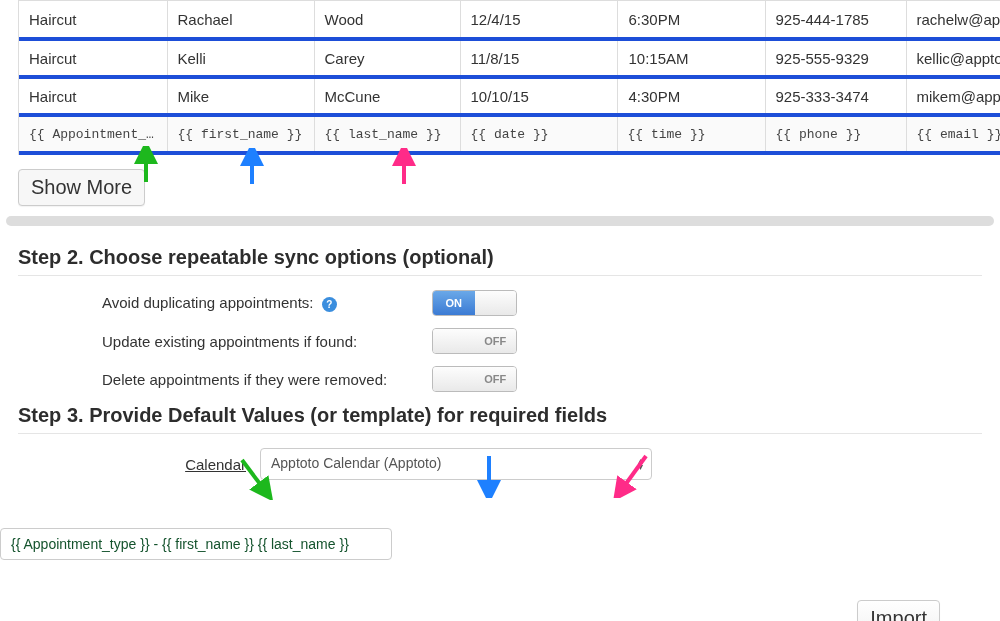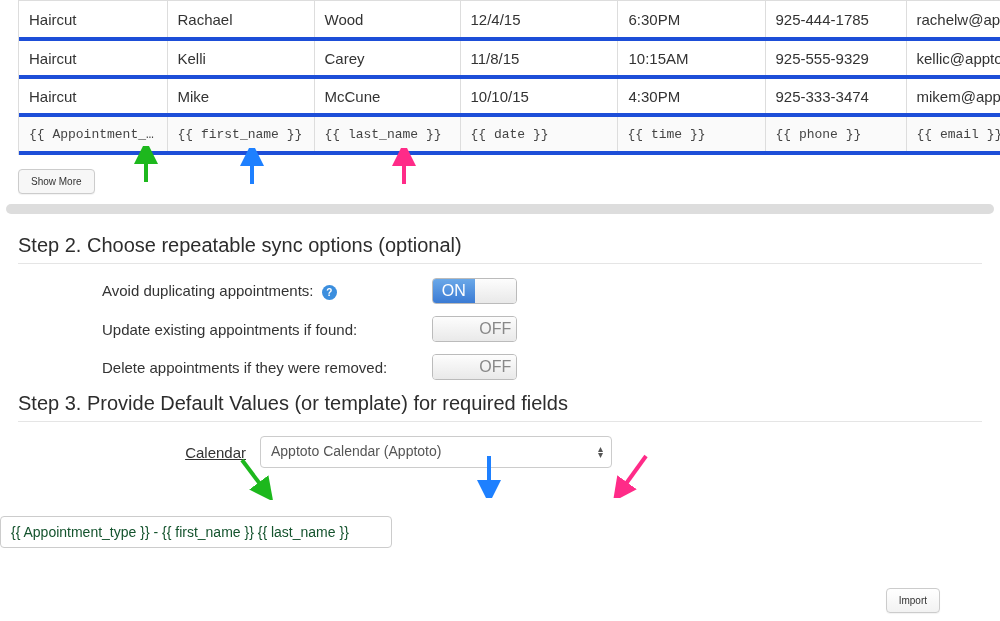--- a/index.html
+++ b/index.html
@@ -45,37 +45,37 @@
     color: #444;
     background: #fafafa;
   }
   .show-more-wrap { margin: 14px 0 8px 18px; }
   .btn {
     display: inline-block;
     background: #f7f7f7;
     border: 1px solid #ccc;
     border-radius: 4px;
     padding: 6px 12px;
-    font-size: 10px;
+    font-size: 20px;
     color: #333;
     cursor: pointer;
     box-shadow: 0 1px 1px rgba(0,0,0,.05);
   }
   .btn-primary {
     background: linear-gradient(#fff,#f2f2f2);
   }
   .scroll-track {
     height: 10px;
     background: #ddd;
     margin: 10px 6px 20px 6px;
     border-radius: 5px;
   }
   h2.step {
     font-size: 20px;
-    font-weight: 400;
+    font-weight: 700;
     color: #2d2d2d;
     margin: 6px 0 4px 18px;
   }
   hr.thin {
     border: none;
     border-top: 1px solid #e5e5e5;
     margin: 6px 18px 14px 18px;
   }
   .opt-row {
     display: flex;
@@ -101,41 +101,41 @@
   }
   .toggle {
     width: 85px; height: 26px;
     border: 1px solid #bbb;
     border-radius: 4px;
     display: flex;
     overflow: hidden;
     box-shadow: inset 0 1px 2px rgba(0,0,0,.1);
     cursor: pointer;
   }
-  .toggle .half { flex: 1; display:flex; align-items:center; justify-content:center; font-weight:400; font-size:16px; }
+  .toggle .half { flex: 1; display:flex; align-items:center; justify-content:center; font-weight:700; font-size:11px; }
   .toggle.on .left  { background: linear-gradient(#6aa8e8,#3b7bd4); color:#fff; }
   .toggle.on .right { background: linear-gradient(#fdfdfd,#e9e9e9); }
   .toggle.off .left  { background: linear-gradient(#fdfdfd,#e9e9e9); }
   .toggle.off .right { background: linear-gradient(#fdfdfd,#e9e9e9); color:#888; }
   .form-row {
     display: flex;
     align-items: center;
     margin: 0 0 12px 0;
   }
   .form-label {
     width: 260px;
     text-align: right;
     padding-right: 14px;
     font-size: 15px;
     color: #333;
     text-decoration: underline;
   }
   .select {
     position: relative;
-    width: 352px;
+    width: 392px;
     height: 32px;
     border: 1px solid #ccc;
     border-radius: 4px;
     background: #fff;
     padding: 6px 24px 12px 10px;
     font-size: 14px;
     color: #555;
   }
   .select .caret {
     position: absolute;

